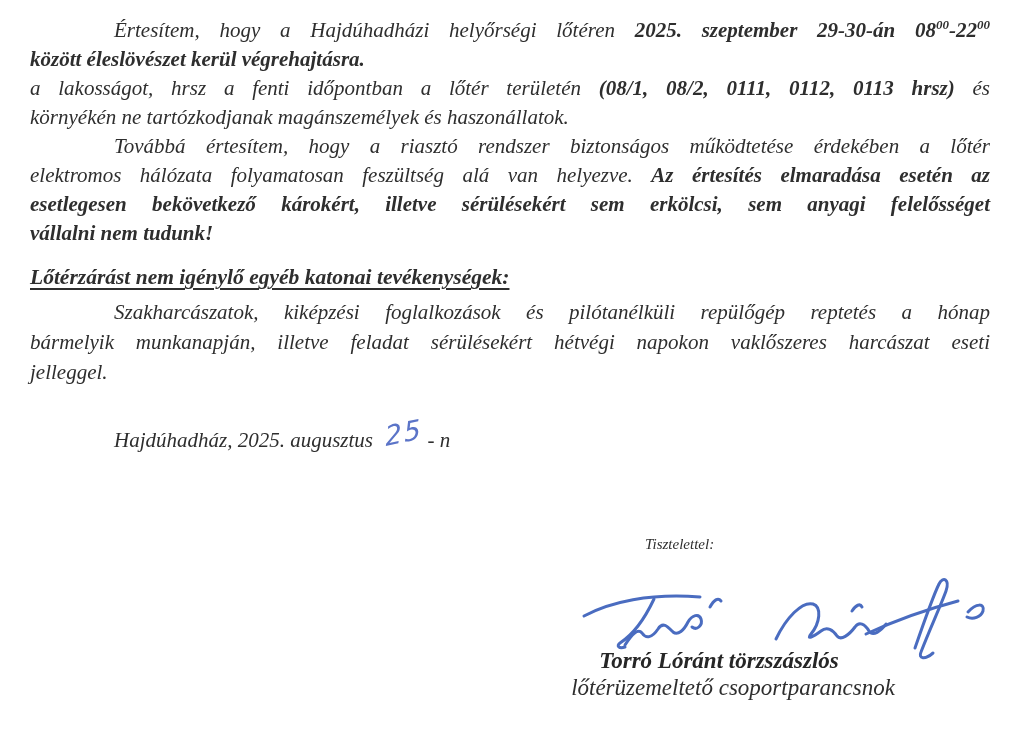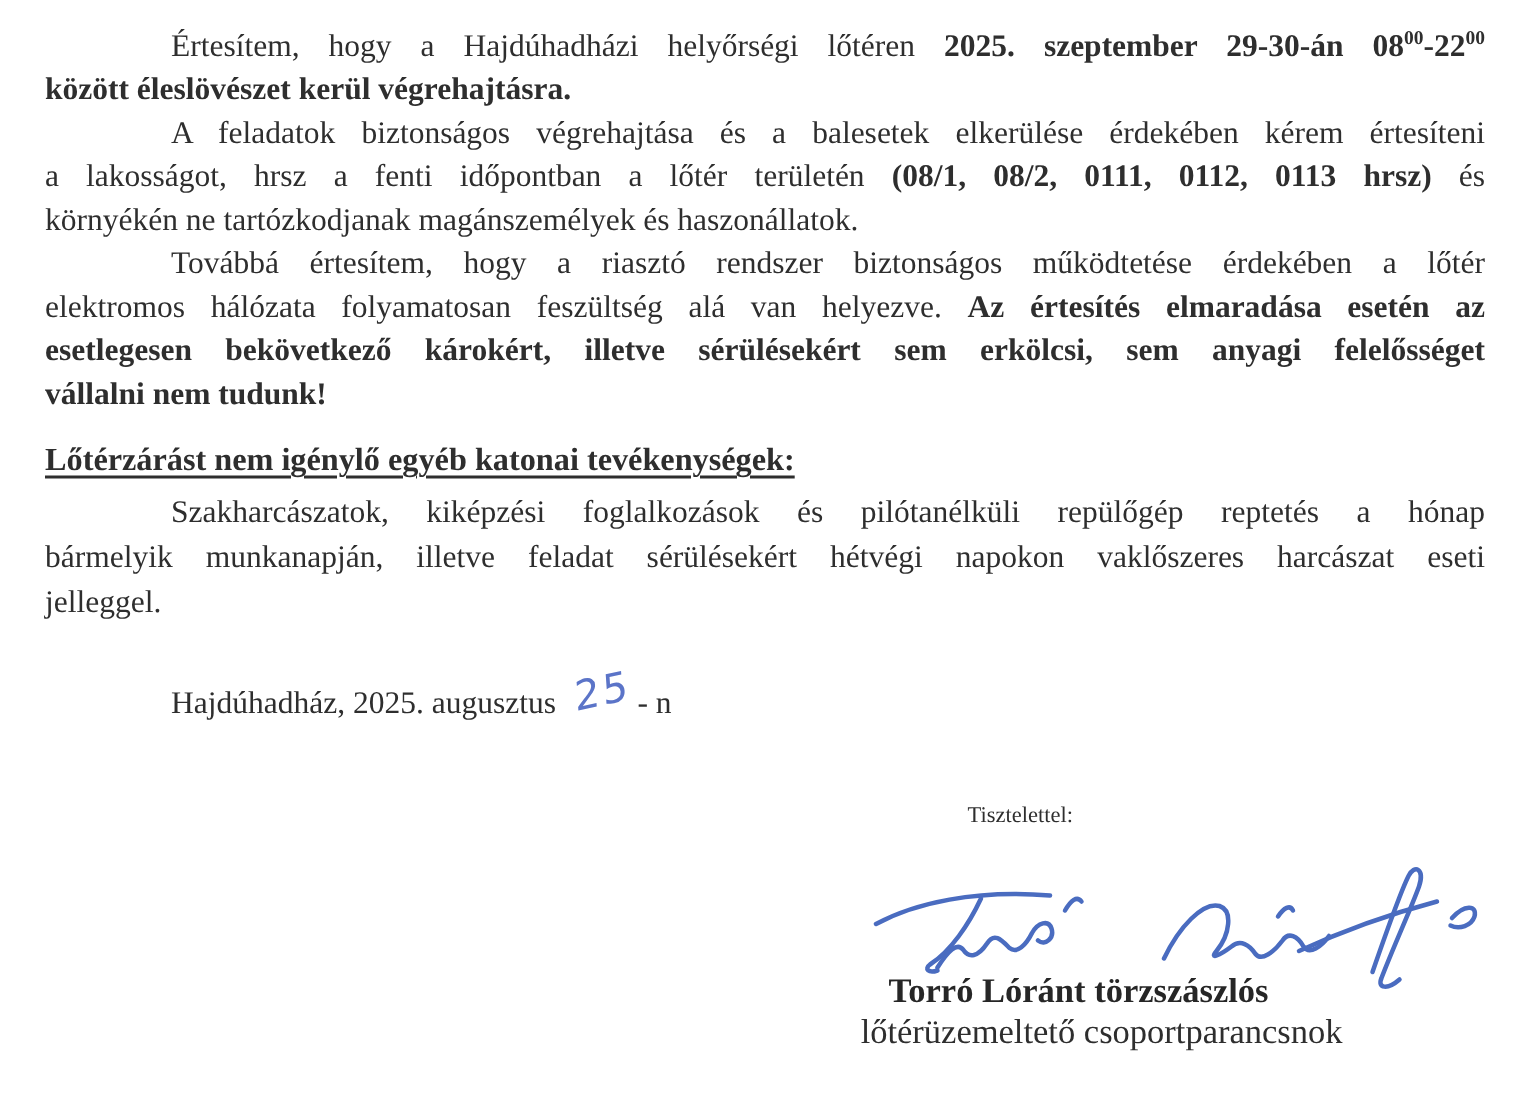--- a/index.html
+++ b/index.html
@@ -7,20 +7,21 @@
     width: 1024px; height: 744px;
     background: #ffffff;
     font-family: "Liberation Serif", serif;
     color: #2e2e2e;
     overflow: hidden;
   }
   .page {
     position: relative;
     width: 1024px; height: 744px;
     background: #ffffff;
+    font-style: italic;
   }
   .content {
     position: absolute;
     left: 30px; top: 16px;
     width: 960px;
   }
   .para { margin: 0; }
   .line {
     font-size: 21px;
     line-height: 29px;
@@ -103,21 +104,20 @@
 
 <div class="page">
   <div class="content">
 
     <div class="para">
       <div class="line indent"><span>Értesítem, hogy a Hajdúhadházi helyőrségi lőtéren </span><span class="b">2025. szeptember 29-30-án 08</span><sup class="b">00</sup><span class="b">-22</span><sup class="b">00</sup></div>
       <div class="line last"><span class="b">között éleslövészet kerül végrehajtásra.</span></div>
     </div>
 
     <div class="para">
-      <div class="line indent"><span>A feladatok biztonságos végrehajtása és a balesetek elkerülése érdekében kérem értesíteni</span></div>
       <div class="line"><span>a lakosságot, hrsz a fenti időpontban a lőtér területén </span><span class="b">(08/1, 08/2, 0111, 0112, 0113 hrsz)</span><span> és</span></div>
       <div class="line last"><span>környékén ne tartózkodjanak magánszemélyek és haszonállatok.</span></div>
     </div>
 
     <div class="para">
       <div class="line indent"><span>Továbbá értesítem, hogy a riasztó rendszer biztonságos működtetése érdekében a lőtér</span></div>
       <div class="line"><span>elektromos hálózata folyamatosan feszültség alá van helyezve. </span><span class="b">Az értesítés elmaradása esetén az</span></div>
       <div class="line"><span class="b">esetlegesen bekövetkező károkért, illetve sérülésekért sem erkölcsi, sem anyagi felelősséget</span></div>
       <div class="line last"><span class="b">vállalni nem tudunk!</span></div>
     </div>

